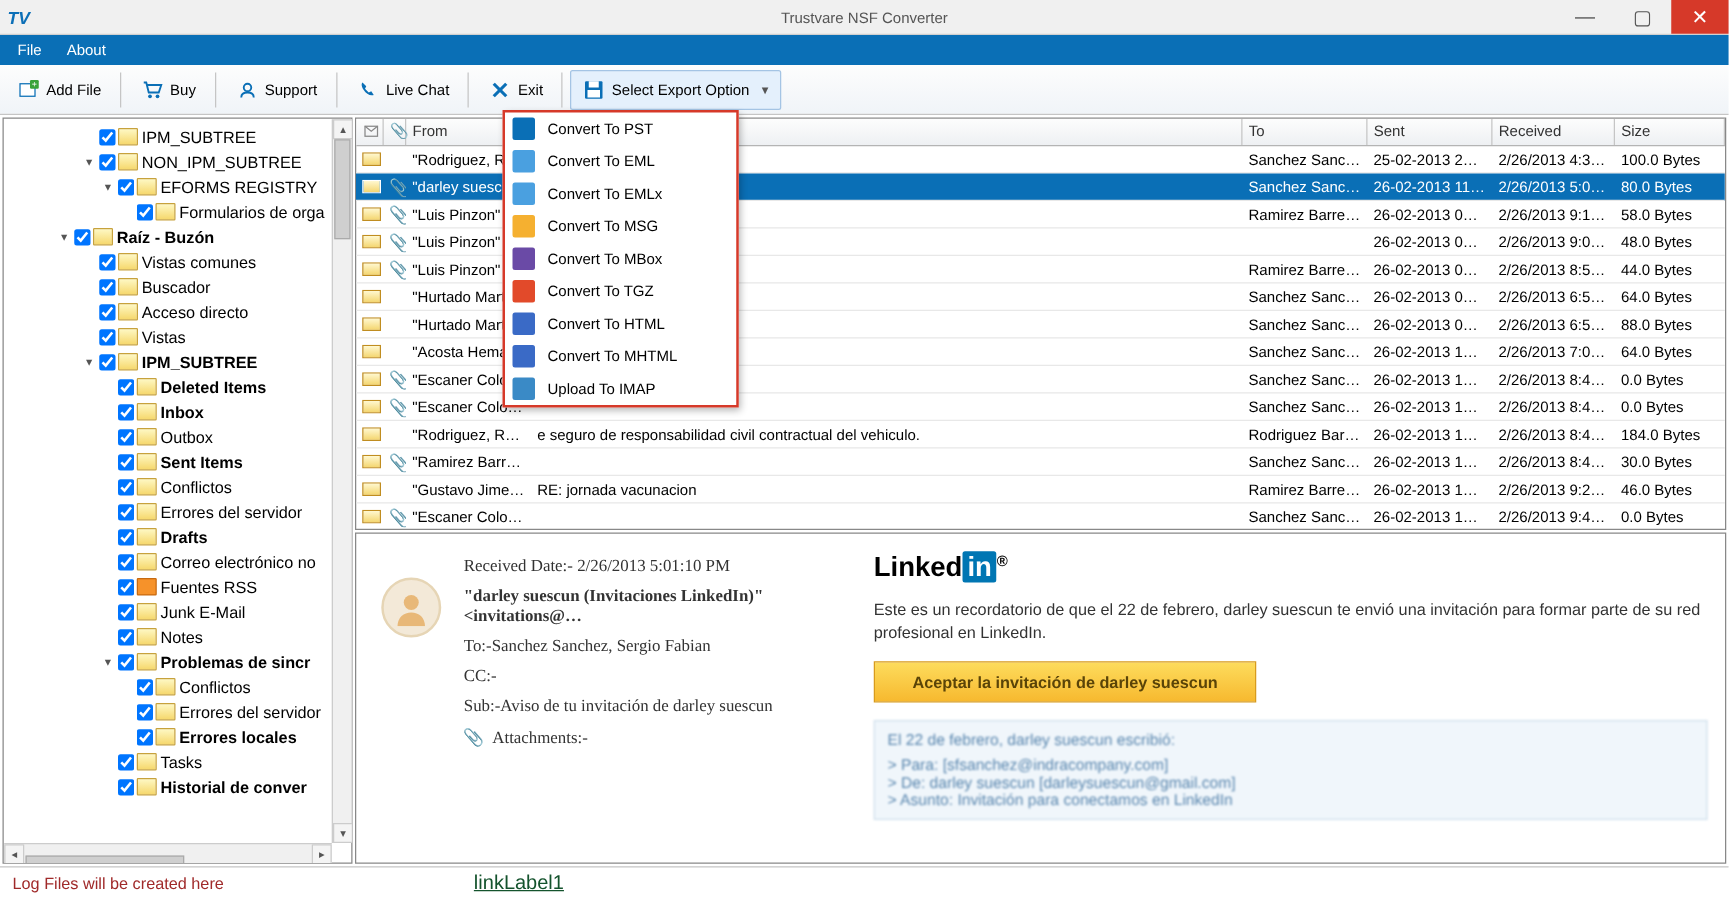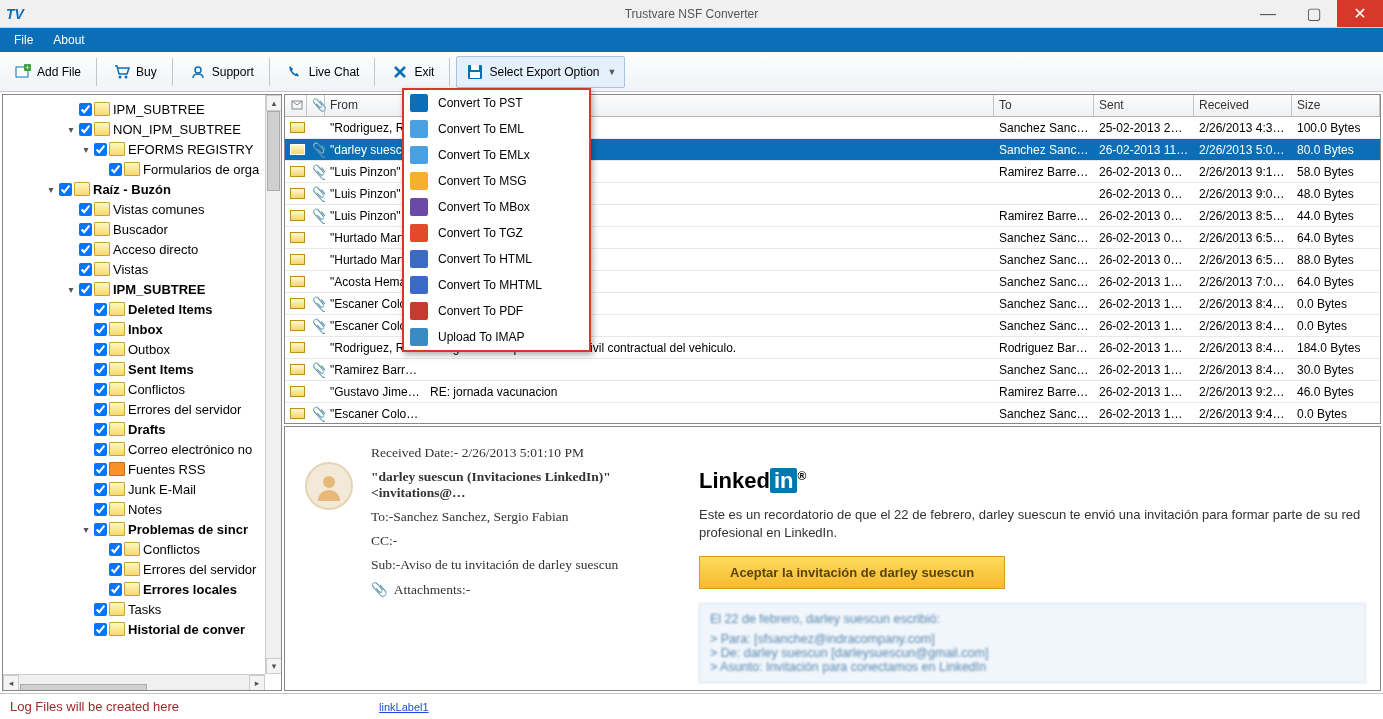--- a/index.html
+++ b/index.html
@@ -62,30 +62,30 @@
   .export-item { height: 26px; display: flex; align-items: center; padding-left: 6px; gap: 10px; cursor: default; }
   .export-icon { width: 18px; height: 18px; display:flex;align-items:center;justify-content:center;border-radius:2px;font-size:10px;font-weight:bold;color:#fff; }
 
   
   .preview { flex: 1; border: 1px solid #888; margin-top: 2px; overflow: auto; padding: 10px 14px; display: flex; gap: 40px; }
   .prev-left { width: 360px; }
   .prev-avatar { width: 48px; height: 48px; border-radius: 50%; background: #f3e9d8; border:2px solid #e6d5b5; margin: 25px 0 0 6px; float:left; display:flex;align-items:center;justify-content:center;}
   .prev-meta { margin-left: 72px; font-family: "Times New Roman", serif; font-size: 13.5px; color: #333; }
   .prev-meta div { margin: 8px 0; }
   .prev-right { flex: 1; }
-  .linkedin-logo { font-size: 22px; font-weight: bold; color: #000; margin: 31px 0 12px; }
+  .linkedin-logo { font-size: 22px; font-weight: bold; color: #000; margin: 4px 0 12px; }
   .linkedin-logo .in { background:#0076b3;color:#fff;padding:0 4px;border-radius:2px; }
   .prev-text { font-size: 13px; color: #333; margin-bottom: 14px; line-height: 1.4; }
   .accept-btn { display:inline-block; background: linear-gradient(#fddc5d,#f7b92f); border:1px solid #d89b1d; padding: 8px 30px; font-size: 13px; font-weight:bold; color:#5a4408; }
   .quoted { background:#f0f6fb; border:1px solid #d0e0ec; padding:8px 10px; margin-top:14px; font-size:12.5px; color:#5a87af; filter: blur(1px);}
   
   
   .status-bar { height: 26px; border-top: 1px solid #c5c5c5; display: flex; align-items: center; padding: 0 10px; gap: 200px; }
   .status-text { color: #a02a2a; font-size: 13px; }
-  .status-link { color: #1d4ed8; text-decoration: underline; font-size: 11px; }
+  .status-link { color: #14532d; text-decoration: underline; font-size: 16px; }
 
   
   .tree-hsb { position:absolute;bottom:0;left:0;right:16px;height:16px;background:#f0f0f0;border-top:1px solid #ccc;display:flex;align-items:center; }
   .tree-vsb { position:absolute;top:0;right:0;bottom:16px;width:16px;background:#f0f0f0;border-left:1px solid #ccc; }
   .sb-btn{width:16px;height:16px;display:flex;align-items:center;justify-content:center;font-size:9px;color:#555;background:#f4f4f4;border:1px solid #ccc;}
   
   svg{display:block;}
 </style>
 </head>
 <body>
@@ -199,24 +199,20 @@
     </div>
     <div class="export-item">
       <span class="export-icon" style="background: rgb(58, 106, 198);"></span>
       <span>Convert To HTML</span>
     </div>
     <div class="export-item">
       <span class="export-icon" style="background: rgb(58, 106, 198);"></span>
       <span>Convert To MHTML</span>
     </div>
     <div class="export-item">
-      <span class="export-icon" style="background: rgb(199, 58, 48);"></span>
-      <span>Convert To PDF</span>
-    </div>
-    <div class="export-item">
       <span class="export-icon" style="background: rgb(58, 138, 198);"></span>
       <span>Upload To IMAP</span>
     </div>
   </div>
 
 <div class="main">
 
   <div class="tree-panel">
     <div class="tree" id="tree">
         <div class="tree-row ind-2">

